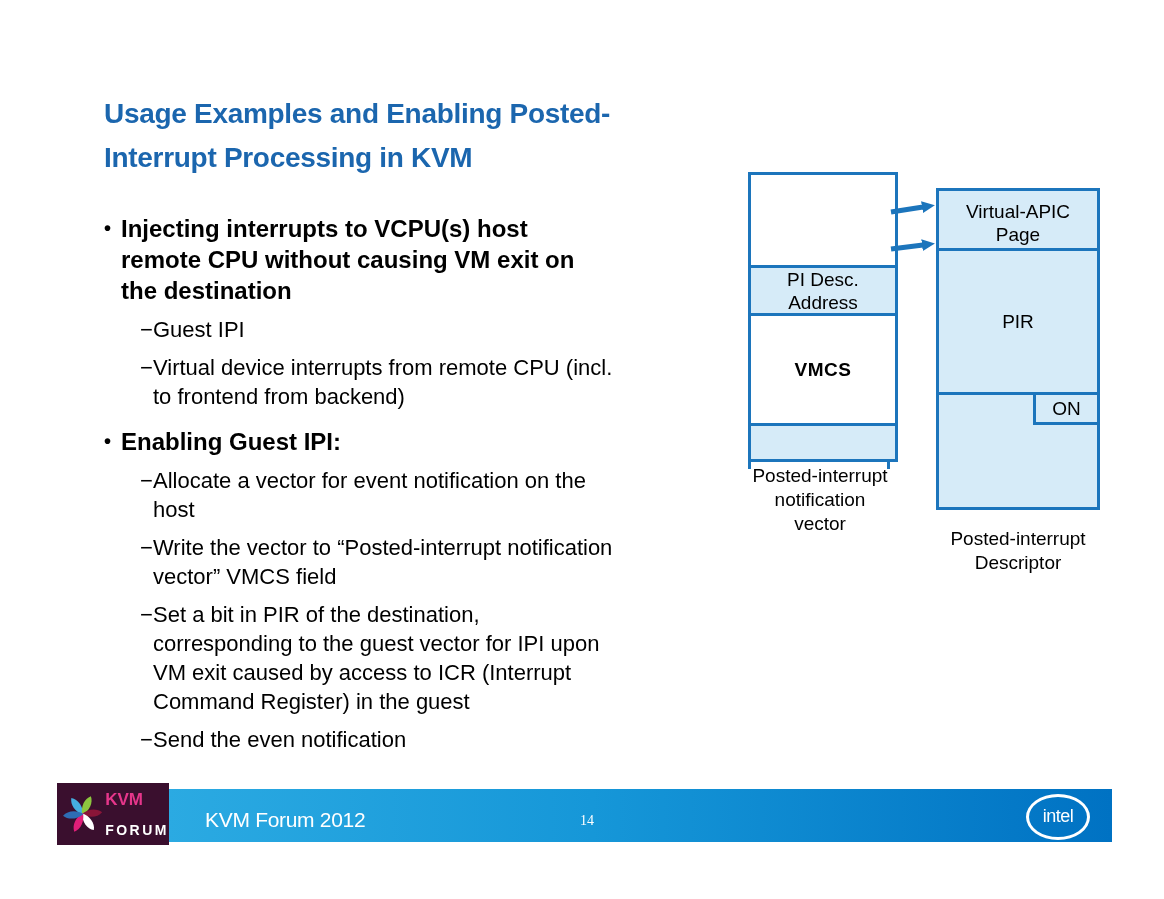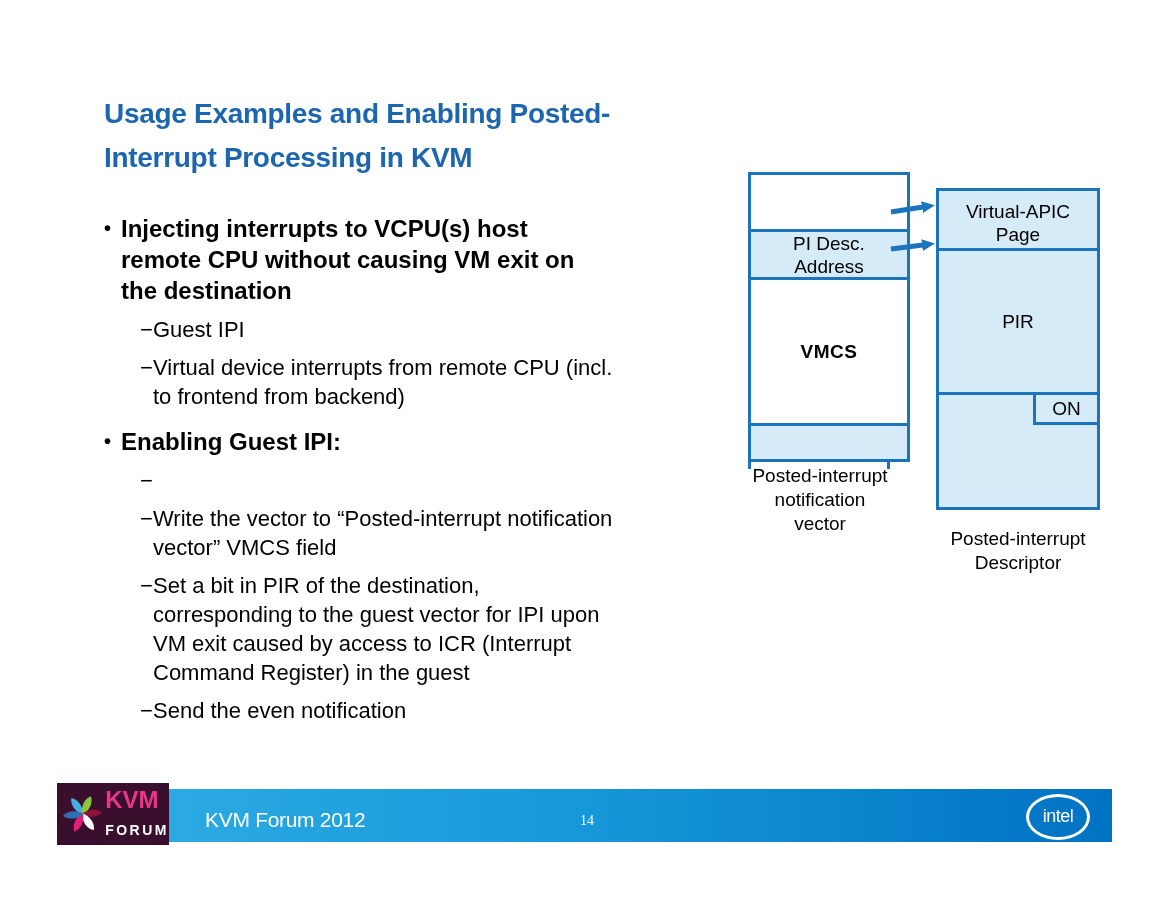--- a/index.html
+++ b/index.html
@@ -19,22 +19,22 @@
   .item .marker { flex:0 0 18px; }
   .item .btext { white-space:pre-line; }
   .l1 { font-weight:bold; font-size:24px; line-height:31px; margin-top:15px; }
   .l1 .marker { flex:0 0 17px; font-size:20px; }
   .l2 { font-size:22px; line-height:29px; margin-left:36px; margin-top:9px; }
   .l2 .marker { flex:0 0 13px; }
   .content .item:first-child { margin-top:0; }
   
   .dbox, .dbox * { box-sizing:border-box; }
   .vmcs-box {
-    position:absolute; left:748px; top:172px; width:162px; height:290px;
-    border:3px solid #1C75BC; background:#fff; display:flex; flex-direction:column;
+    position:absolute; left:748px; top:172px; width:150px; height:290px;
+    border:3px solid #1C75BC; background:#fff; display:flex; flex-direction:column;gap:36px;
   }
   .row-top { height:54px; background:#fff; }
   .row-pidesc {
     height:51px; background:#D6EBF8; border-top:3px solid #1C75BC; border-bottom:3px solid #1C75BC;
     display:flex; align-items:center; justify-content:center; text-align:center;
     font-size:19px; line-height:23px; white-space:pre-line;
   }
   .row-vmcs { flex:1; display:flex; align-items:center; justify-content:center;
     font-size:19px; font-weight:bold; letter-spacing:0.5px; }
   .row-bottom { height:36px; background:#D6EBF8; border-top:3px solid #1C75BC; }
@@ -75,21 +75,21 @@
     position:absolute; right:22px; top:5px; width:58px; height:40px;
     border:3px solid #fff; border-radius:50%;
     display:flex; align-items:center; justify-content:center;
   }
   .intel span { color:#fff; font-size:18px; letter-spacing:-0.5px; margin-top:-2px; }
   .kvm-logo {
     position:absolute; left:57px; top:783px; width:108px; height:62px;
     background:#3A0F2E; display:flex; align-items:center; padding-left:4px;
   }
   .kvm-txt { display:flex; flex-direction:column; margin-left:1px; }
-  .kvm-txt .kvm { color:#E6368B; font-weight:bold; font-size:24px; line-height:19px; }
+  .kvm-txt .kvm { color:#E6368B; font-weight:bold; font-size:17px; line-height:19px; }
   .kvm-txt .forum { color:#fff; font-size:14px; font-weight:bold; letter-spacing:2.5px; margin-top:13px; }
 </style>
 </head>
 <body>
 
 <div class="slide">
 
   <h1 class="title">Usage Examples and Enabling Posted-
 Interrupt Processing in KVM</h1>
 
@@ -108,20 +108,22 @@
       <span class="marker">−</span>
       <span class="btext">Virtual device interrupts from remote CPU (incl.
 to frontend from backend)</span>
     </div>
     <div class="item l1">
       <span class="marker">•</span>
       <span class="btext">Enabling Guest IPI:</span>
     </div>
     <div class="item l2">
       <span class="marker">−</span>
+      <span class="btext">Allocate a vector for event notification on the
+host</span>
     </div>
     <div class="item l2">
       <span class="marker">−</span>
       <span class="btext">Write the vector to “Posted-interrupt notification
 vector” VMCS field</span>
     </div>
     <div class="item l2">
       <span class="marker">−</span>
       <span class="btext">Set a bit in PIR of the destination,
 corresponding to the guest vector for IPI upon

